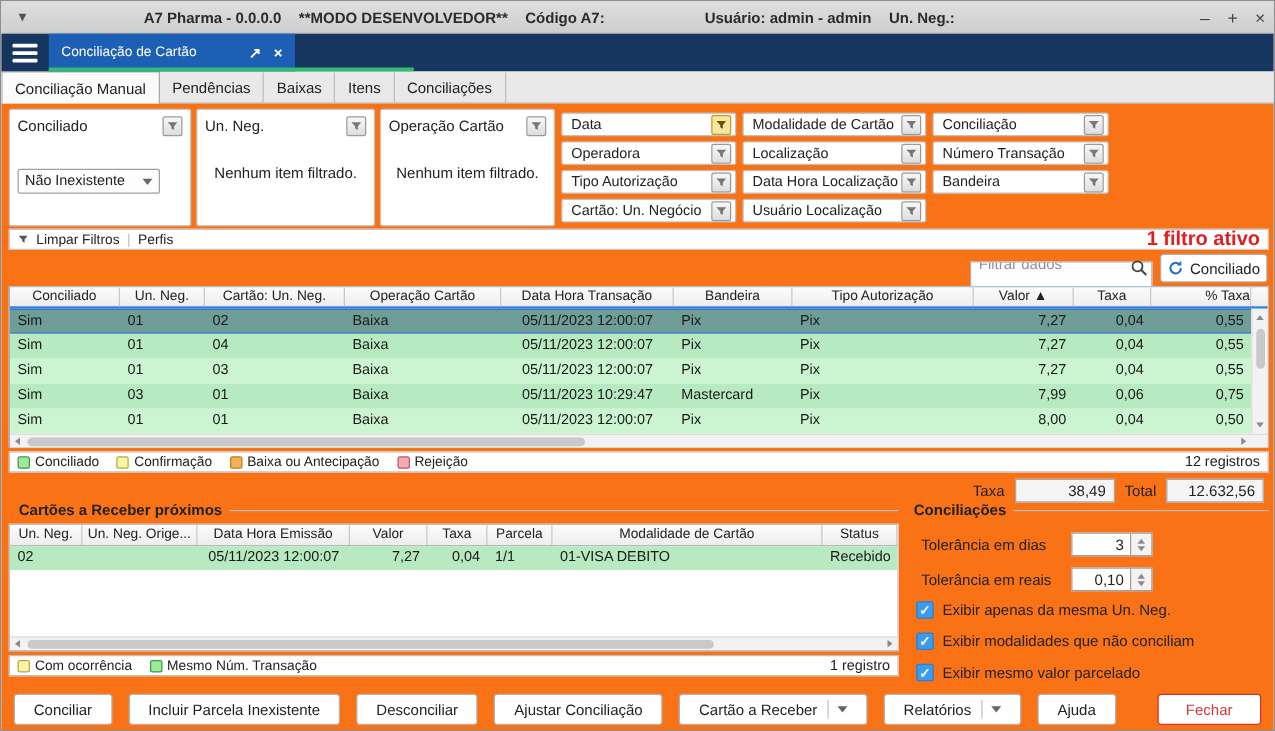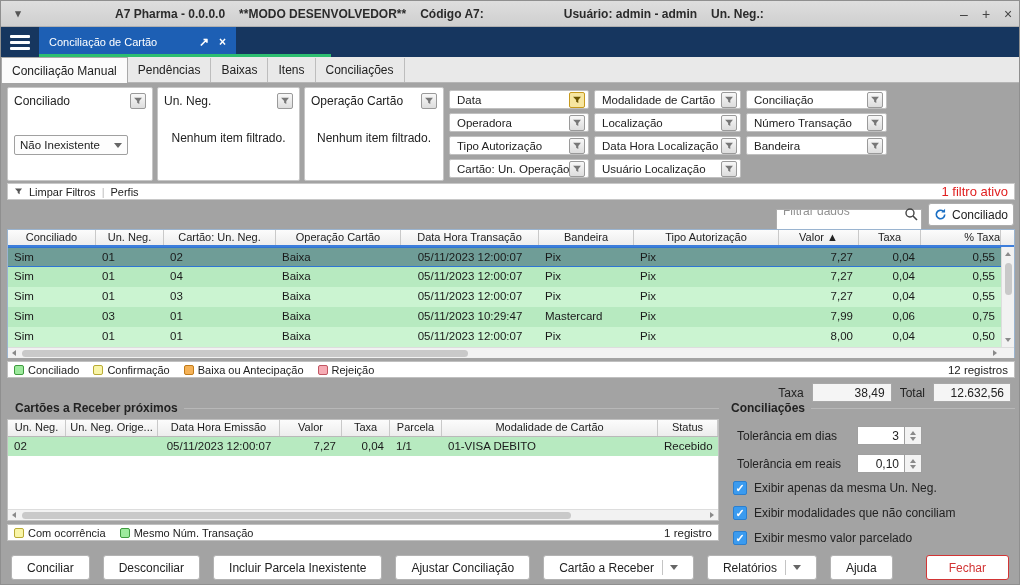--- a/index.html
+++ b/index.html
@@ -24,21 +24,21 @@
   .navtab { width:197px; background:#1d5fb4; color:#fff; display:flex; align-items:center; padding:0 10px; gap:10px; }
   .navtab .lbl { flex:1; font-size:11px; }
   .navtab .ticon { font-size:12px; font-weight:bold; cursor:pointer; }
   .nav-underline { position:absolute; left:38px; bottom:0; width:292px; height:3px; background:#2dbe70; }
 
   
   .subtabs { height:26px; background:#e9e9e9; border-bottom:1px solid #b5b5b5; display:flex; align-items:flex-end; }
   .subtab { padding:5px 10px 5px; color:#222; border-right:1px solid #bdbdbd; cursor:pointer; height:24px; }
   .subtab.active { background:#fbfbfb; border:1px solid #a9a9a9; border-bottom:none; height:26px; margin-bottom:-1px; padding-top:6px; font-size:12px; }
 
-  .content { position:relative; height:503px; background:#a3a3a3; }
+  .content { position:relative; height:503px; background:#f97316; }
 
   
   .fbox { position:absolute; top:4px; height:94px; background:#fff; border:1px solid #c6c6c6; border-radius:2px; padding:5px 6px; }
   .fbox-head { display:flex; align-items:center; justify-content:space-between; }
   .fbox-title { font-size:12px; color:#222; }
   .funnel-btn { width:16px; height:16px; border:1px solid #9a9a9a; border-radius:2px; background:linear-gradient(#f8f8f8,#ddd);
                 display:flex; align-items:center; justify-content:center; color:#777; cursor:pointer; flex:none; }
   .funnel-btn svg { width:10px; height:10px; }
   .funnel-btn.active { border-color:#c79a1e; background:#f7e6a0; color:#6b5400; }
   .fbox-center { display:flex; align-items:center; justify-content:center; height:58px; color:#222; }
@@ -52,21 +52,21 @@
   .fbtn { height:19px; background:#fff; border:1px solid #c0c0c0; border-radius:2px; display:flex; align-items:center;
           padding:0 3px 0 7px; font-size:11.5px; cursor:pointer; }
   .fbtn .fbl { flex:1; white-space:nowrap; overflow:hidden; }
 
   
   .limpar-bar { position:absolute; left:6px; top:100px; width:1008px; height:17px; background:#fff; border:1px solid #c8c8c8;
                 display:flex; align-items:center; font-size:11px; padding:0 6px; gap:6px; }
   .limpar-icon { color:#555; display:flex; align-items:center; }
   .limpar-icon svg { width:9px; height:9px; }
   .vsep { color:#bbb; }
-  .active-info { margin-left:auto; color:#e02020; font-weight:normal; font-size:13px; }
+  .active-info { margin-left:auto; color:#e02020; font-weight:bold; font-size:16px; }
 
   
   .search-wrap { position:absolute; left:775px; top:121px; width:146px; height:21px; }
   .search-wrap input { width:100%; height:100%; border:1px solid #adadad; padding:0 22px 16px 6px; font-family:inherit; font-size:12px; color:#333; background:#fff; }
   .search-wrap input::placeholder { color:#909090; }
   .search-ic { position:absolute; right:4px; top:3px; width:14px; height:14px; color:#444; }
   .refresh-btn { position:absolute; left:927px; top:120px; width:86px; height:23px; background:#fff; border:1px solid #adadad;
                  border-radius:3px; display:flex; align-items:center; justify-content:center; gap:5px; font-size:12px; cursor:pointer; }
   .refresh-btn svg { width:13px; height:13px; }
 
@@ -280,21 +280,21 @@
         </div>
         <div class="fbtn">
           <span class="fbl">Bandeira</span>
           <span class="funnel-btn">
             <svg viewBox="0 0 14 14">
               <path d="M1.5 2.5h11L8.8 7v4.3L5.8 9.4V7z" fill="currentColor"></path>
             </svg>
           </span>
         </div>
         <div class="fbtn">
-          <span class="fbl">Cartão: Un. Operação</span>
+          <span class="fbl">Cartão: Un. Negócio</span>
           <span class="funnel-btn">
             <svg viewBox="0 0 14 14">
               <path d="M1.5 2.5h11L8.8 7v4.3L5.8 9.4V7z" fill="currentColor"></path>
             </svg>
           </span>
         </div>
         <div class="fbtn">
           <span class="fbl">Usuário Localização</span>
           <span class="funnel-btn">
             <svg viewBox="0 0 14 14">
@@ -542,24 +542,24 @@
           <span class="cb-box">✓</span>
           <span>Exibir mesmo valor parcelado</span>
         </div>
       </div>
 
     <div class="actions" id="actions">
         <button class="abtn">
           <span>Conciliar</span>
         </button>
         <button class="abtn">
+          <span>Incluir Parcela Inexistente</span>
+        </button>
+        <button class="abtn">
           <span>Desconciliar</span>
-        </button>
-        <button class="abtn">
-          <span>Incluir Parcela Inexistente</span>
         </button>
         <button class="abtn">
           <span>Ajustar Conciliação</span>
         </button>
         <button class="abtn">
           <span>Cartão a Receber</span>
           <span class="dd">
             <span class="caret-down"></span>
           </span>
         </button>

